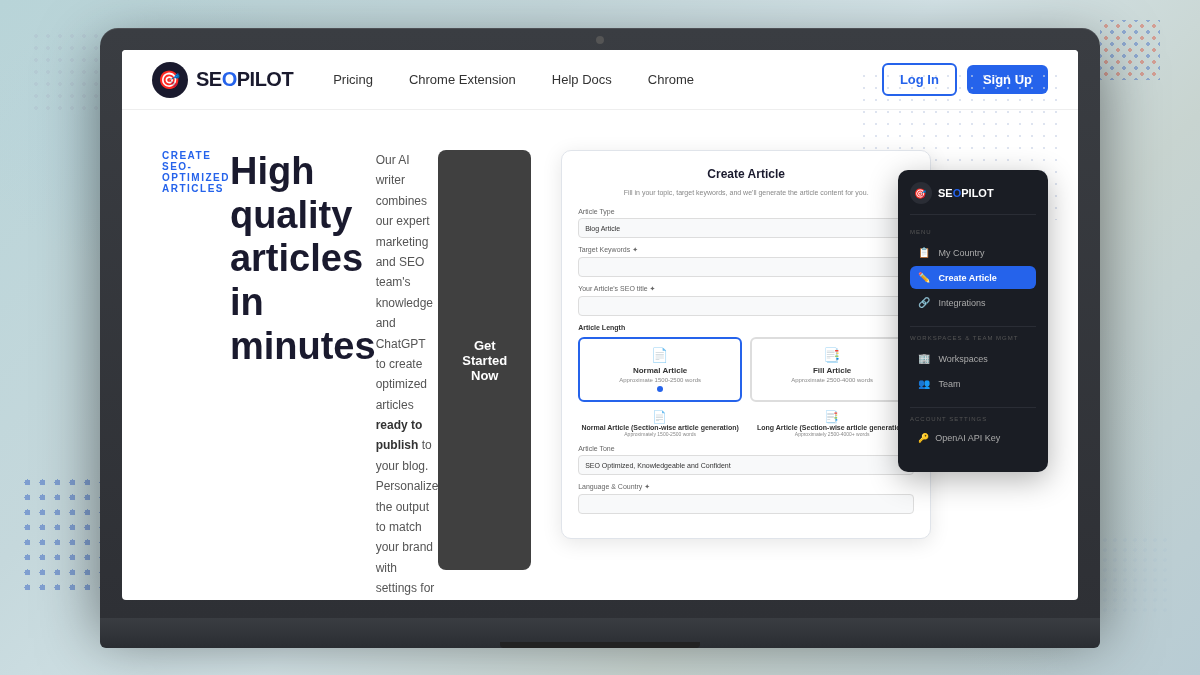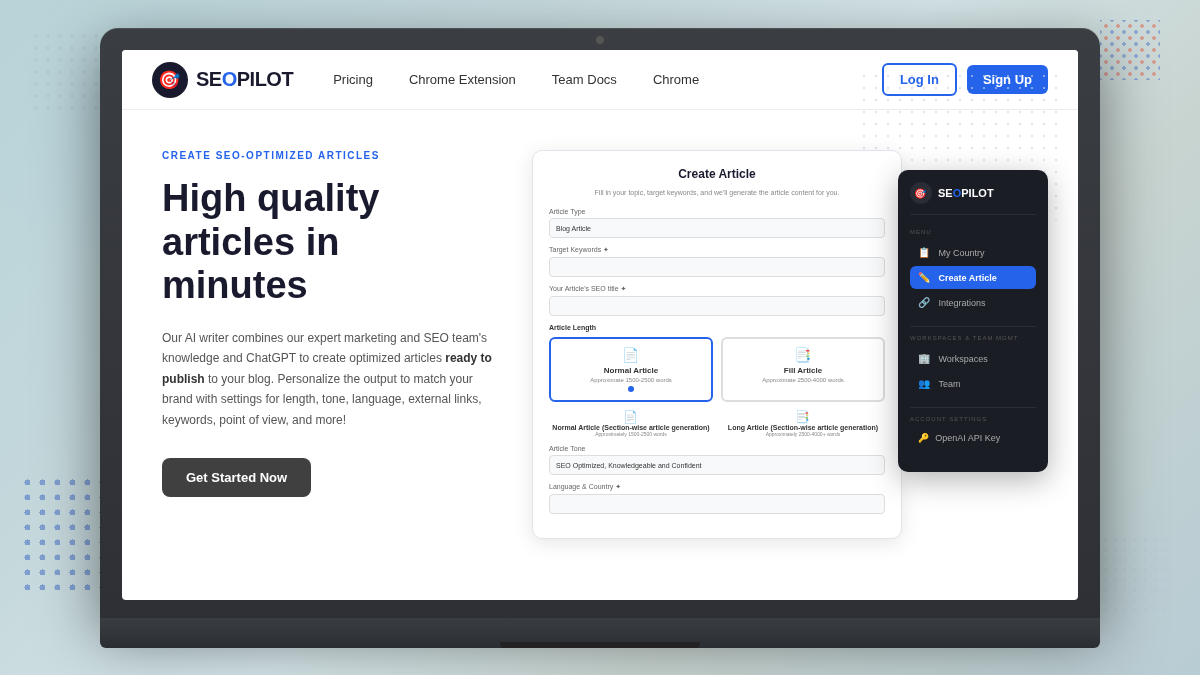--- a/index.html
+++ b/index.html
@@ -208,21 +208,21 @@
       flex: 1;
       padding: 40px 30px 30px 40px;
       gap: 20px;
       overflow: hidden;
     }
 
     
     .left-content {
       flex: 0 0 340px;
       display: flex;
-      flex-direction: column;
+      flex-direction: row;
       justify-content: flex-start;
     }
 
     .tagline-small {
       font-size: 10px;
       font-weight: 700;
       color: #2563eb;
       letter-spacing: 1.5px;
       text-transform: uppercase;
       margin-bottom: 16px;
@@ -544,21 +544,21 @@
         <nav class="navbar">
           <div class="logo">
             <div class="logo-icon">🎯</div>
             <div class="logo-text">
               <span>SE</span><span style="color:#2563eb">O</span><span>PILOT</span>
             </div>
           </div>
           <div class="nav-links">
             <a class="nav-link">Pricing</a>
             <a class="nav-link">Chrome Extension</a>
-            <a class="nav-link">Team Docs</a>
+            <a class="nav-link">Help Docs</a>
             <a class="nav-link">Chrome</a>
           </div>
           <div class="nav-actions">
             <button class="btn-login">Log In</button>
             <button class="btn-signup">Sign Up</button>
           </div>
         </nav>
 
         <div class="main-content">
 

